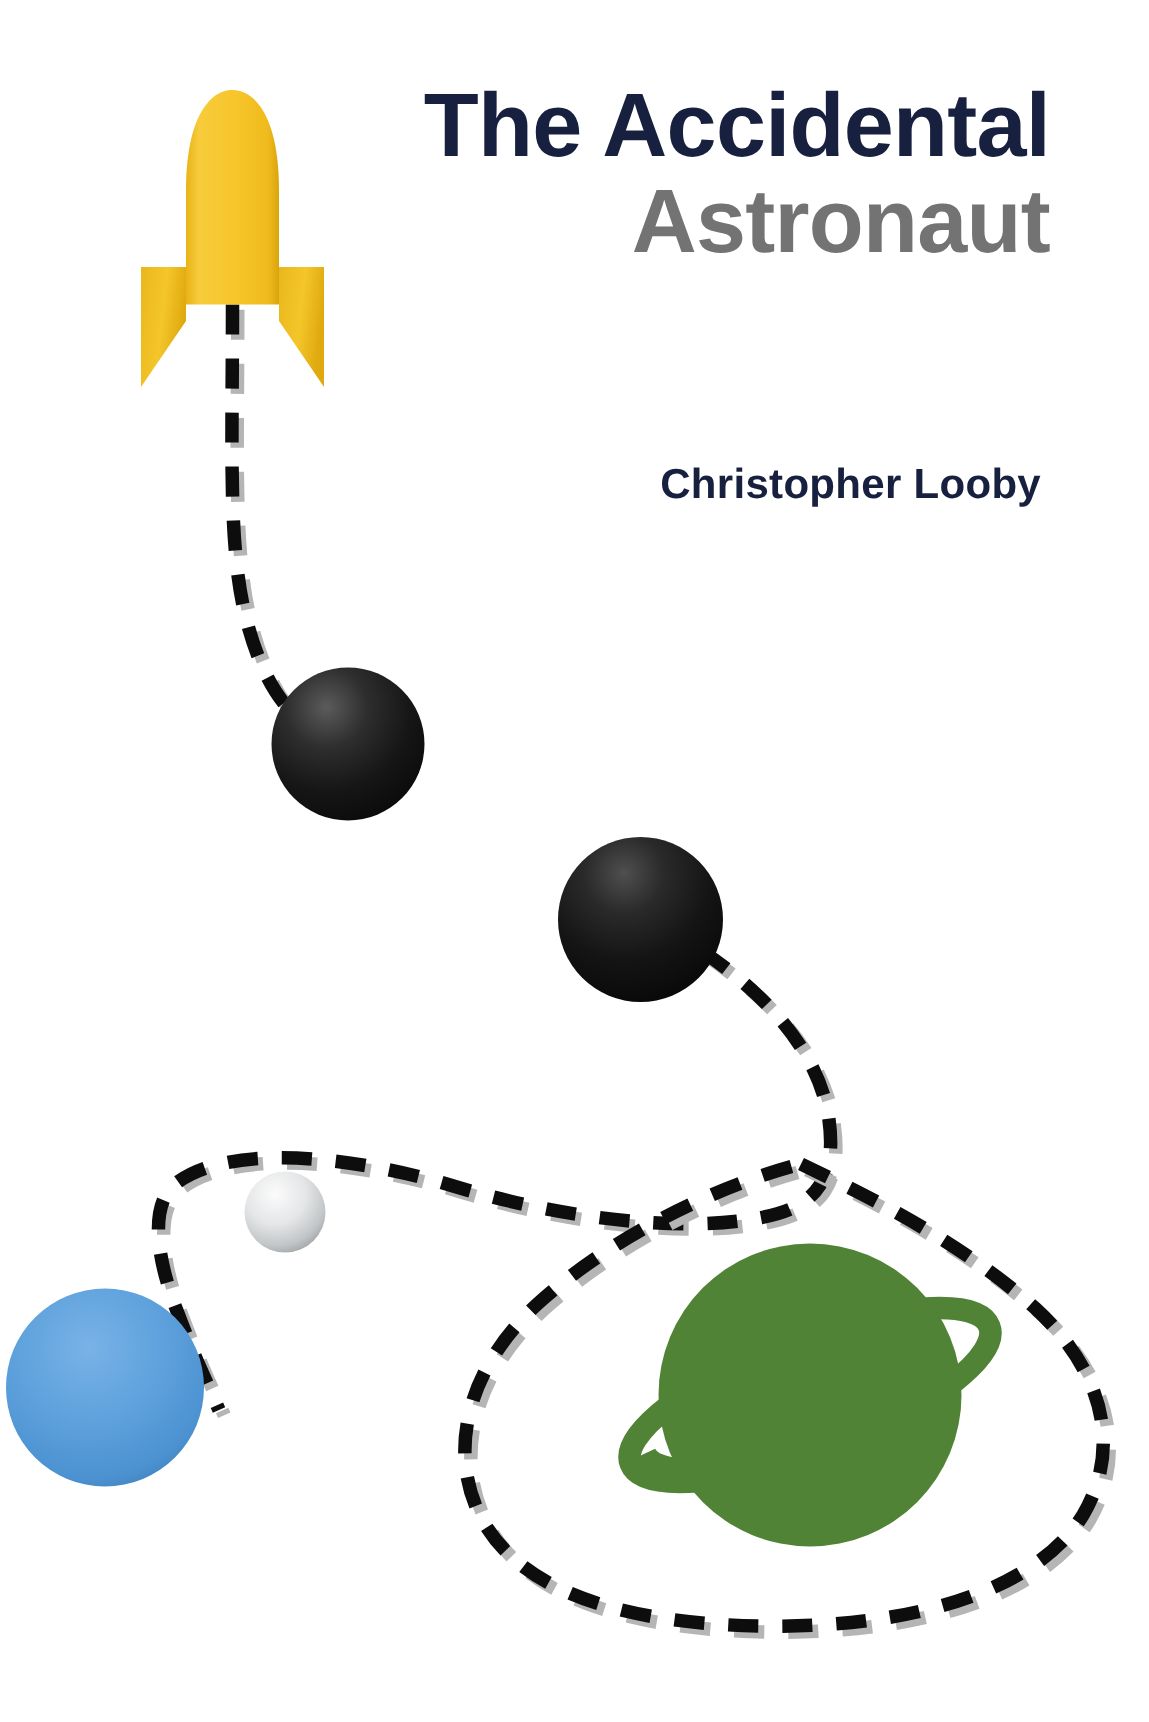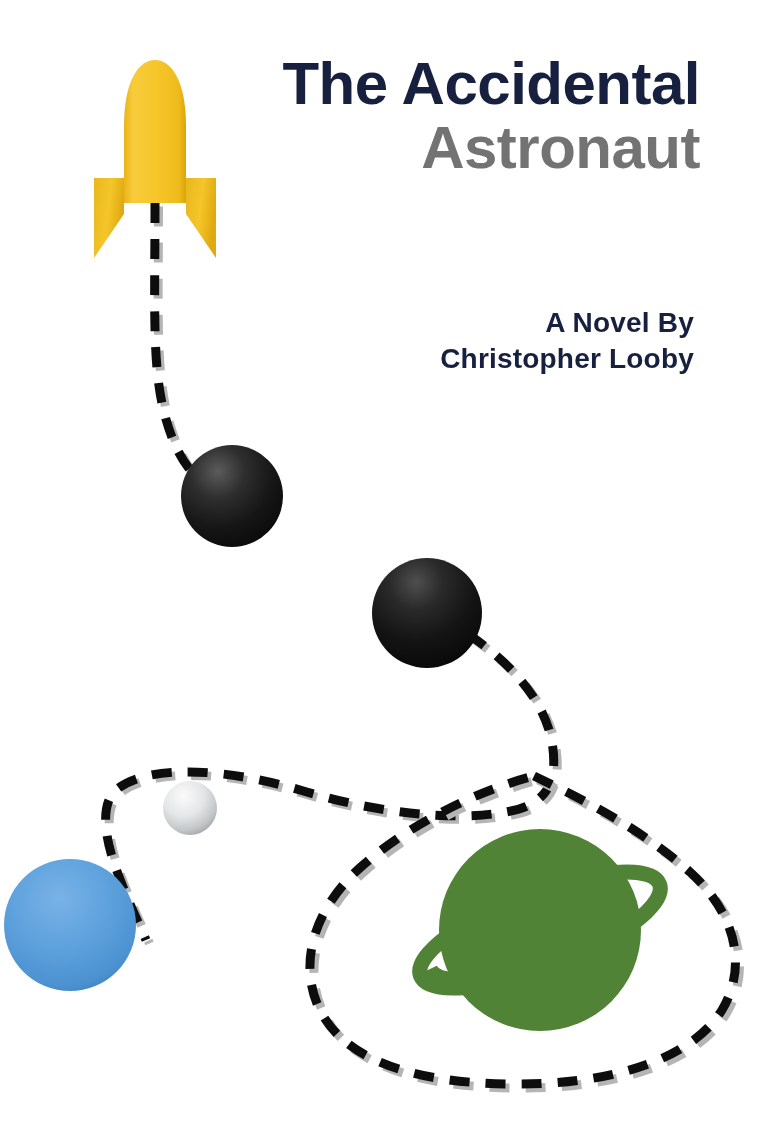--- a/index.html
+++ b/index.html
@@ -164,17 +164,16 @@
       <path d="M 430 969 A 128 38 -21 0 0 455 980" fill="none" stroke="#508335" stroke-width="15"></path>
     </g>
   </svg>
 
   <div class="title-block">
     <span class="title-line" style="color: rgb(23, 32, 62);">The Accidental</span>
     <span class="title-line" style="color: #737373;">Astronaut</span>
   </div>
 
   <div class="author-block">
-    <span class="author-line" style="color: rgb(23, 32, 62);">A Novel By</span>
     <span class="author-line" style="color: rgb(23, 32, 62);">Christopher Looby</span>
   </div>
 
 </div>
 
 </body></html>

